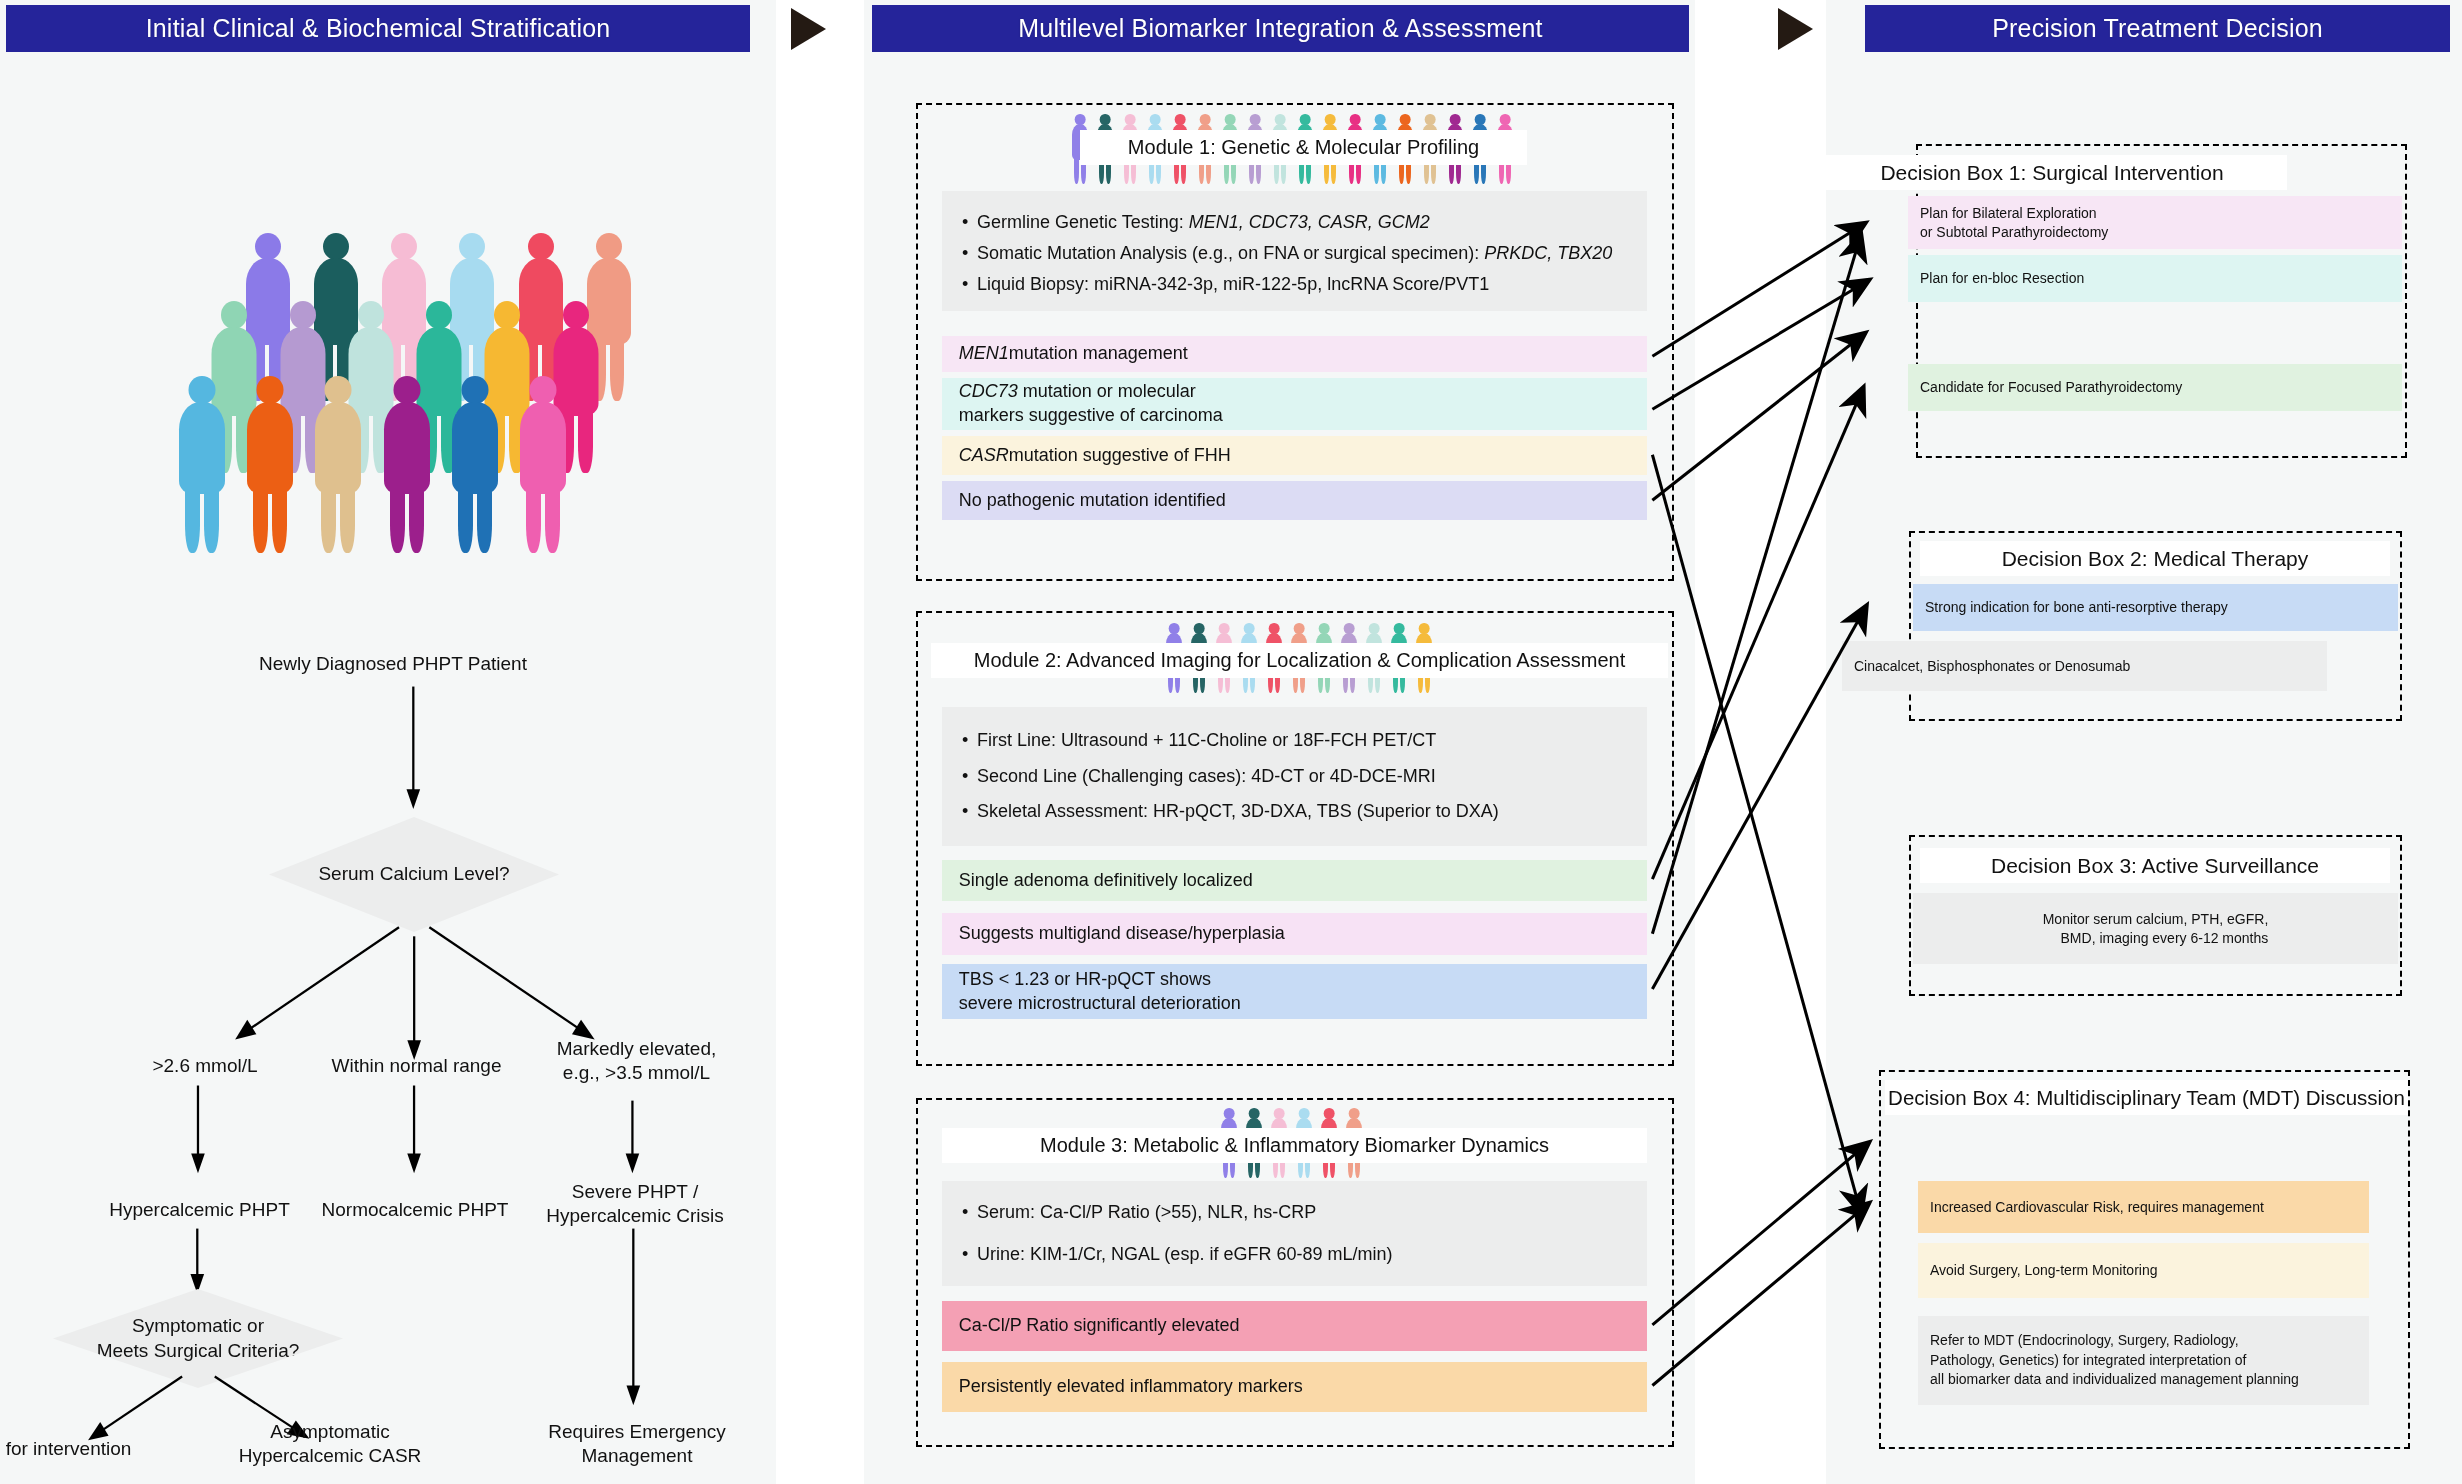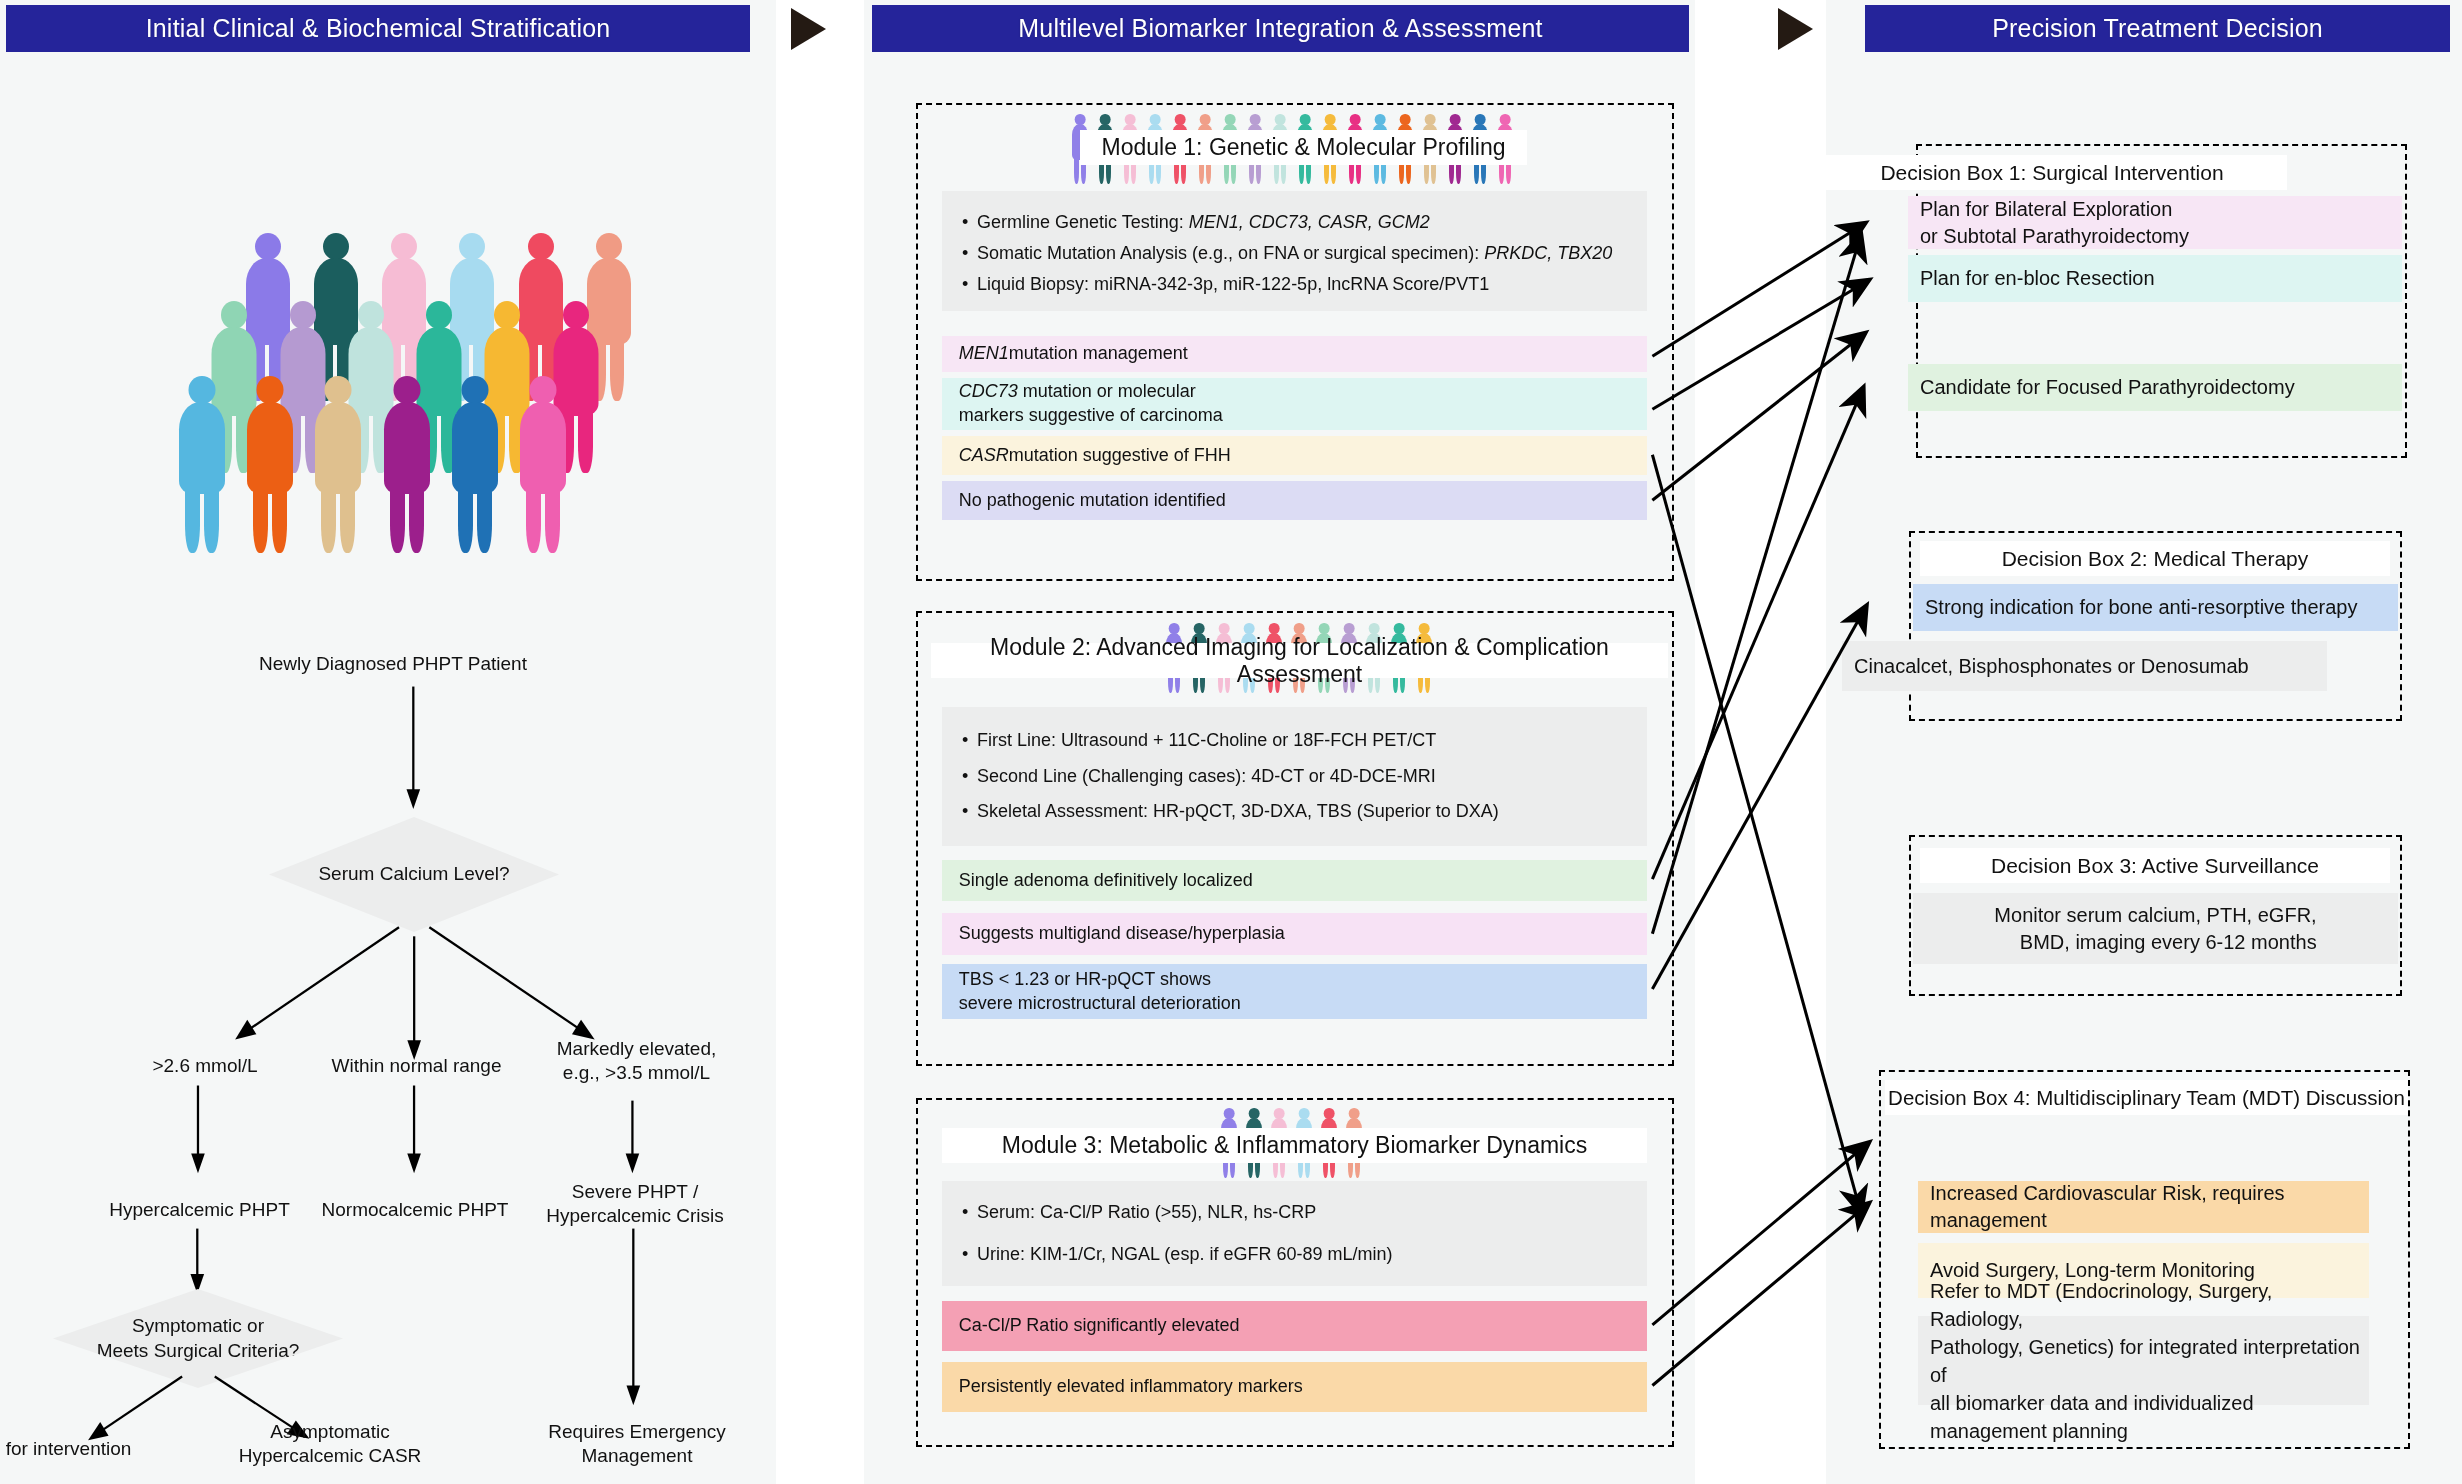--- a/index.html
+++ b/index.html
@@ -35,38 +35,38 @@
 
   .flow-label{position:absolute;text-align:center;font-size:19px;color:#111;line-height:1.28;}
   .diamond{position:absolute;background:#eceded;
     clip-path:polygon(50% 0%,100% 50%,50% 100%,0% 50%);
     display:flex;align-items:center;justify-content:center;text-align:center;
     font-size:19px;color:#111;line-height:1.28;}
   .conn{position:absolute;overflow:visible;}
 
   
   .dashbox{position:absolute;border:2.3px dashed #000;background:transparent;box-sizing:border-box;}
-  .mod-title{position:absolute;text-align:center;font-size:23px;color:#111;
+  .mod-title{position:absolute;text-align:center;font-size:20px;color:#111;
     background:#ffffff;display:flex;align-items:center;justify-content:center;z-index:4;}
   .mod-people{position:absolute;z-index:2;}
 
   .greybox{position:absolute;background:#eceded;box-sizing:border-box;
     display:flex;flex-direction:column;justify-content:center;z-index:3;}
   .bullet-line{font-size:18px;color:#111;padding:0 20px;line-height:1.3;}
   .bullet-line .b{display:inline-block;width:15px;}
   .bullet-line i{font-style:italic;}
 
   .outbox{position:absolute;box-sizing:border-box;display:flex;align-items:center;
     font-size:18px;color:#111;padding-left:16.7px;line-height:1.32;z-index:3;}
   .outbox i{font-style:italic;}
 
   .dec-title{position:absolute;text-align:center;font-size:21px;color:#111;
     background:#ffffff;display:flex;align-items:center;justify-content:center;z-index:4;}
   .decbox{position:absolute;box-sizing:border-box;display:flex;align-items:center;
-    font-size:20px;color:#111;padding-left:12px;line-height:1.34;z-index:3;}
+    font-size:14px;color:#111;padding-left:12px;line-height:1.34;z-index:3;}
   .decbox.center-txt{justify-content:center;text-align:right;padding-left:0;}
 
   #xlinks{position:absolute;left:0;top:0;width:2462px;height:1484px;z-index:6;pointer-events:none;}
 </style>
 </head>
 <body>
 
 <div id="canvas">
 
   <div class="panel" id="panel-left"></div>

